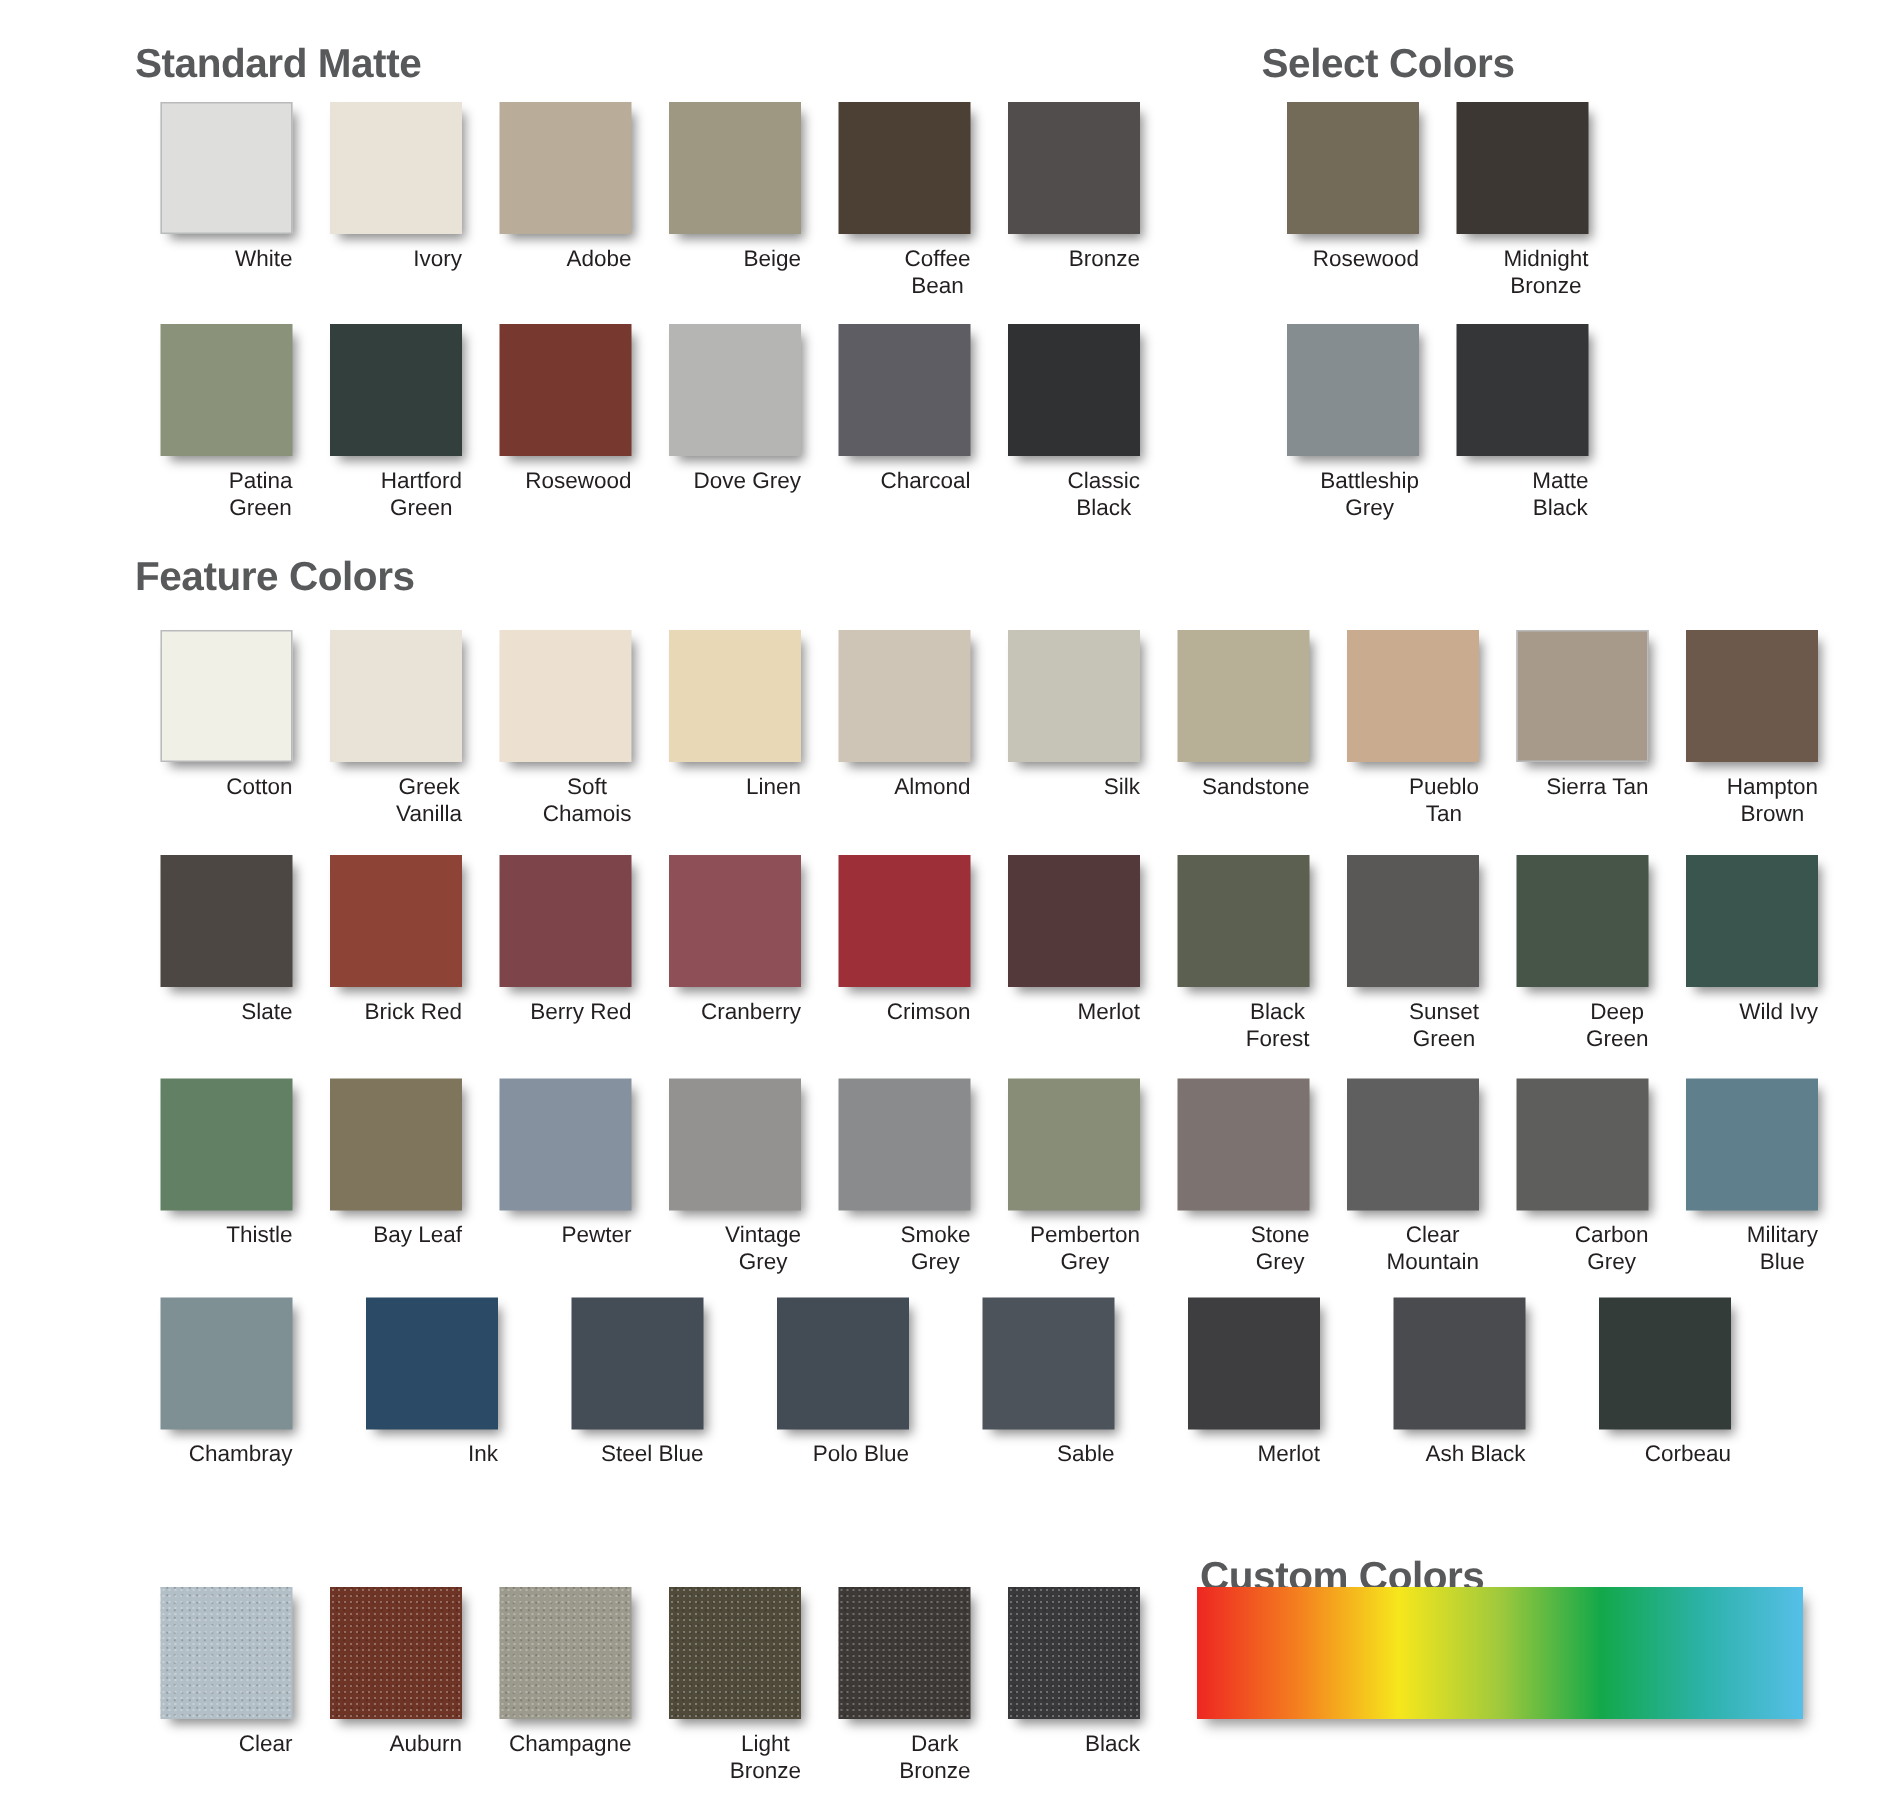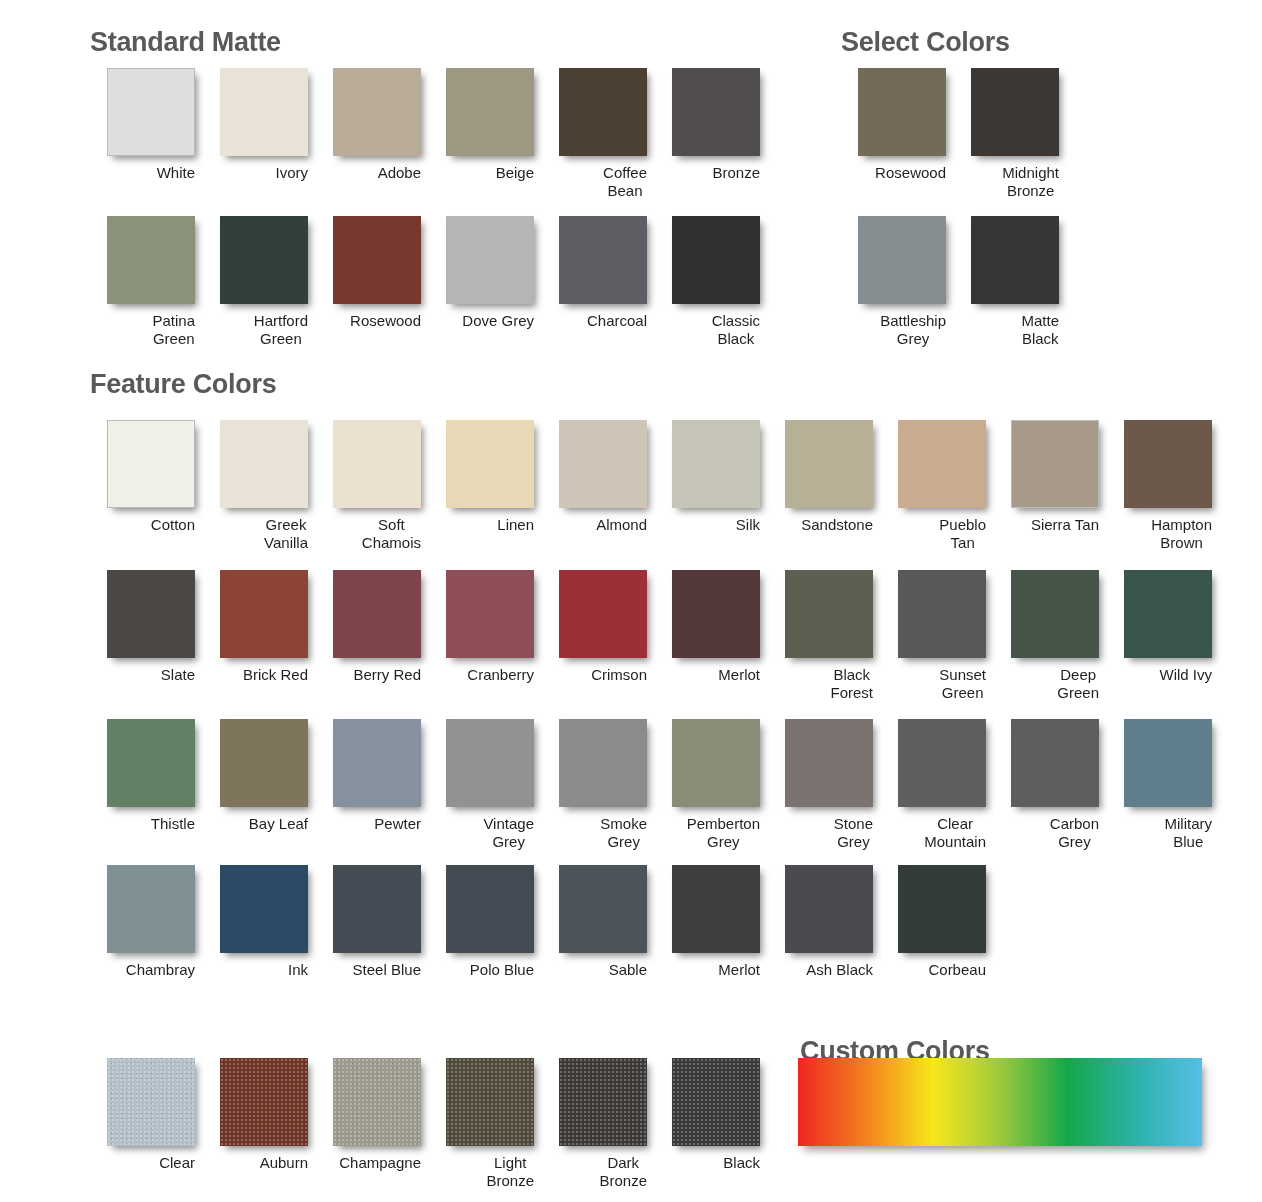--- a/index.html
+++ b/index.html
@@ -83,21 +83,21 @@
   #title-spray      { left: 90px;  top: 1008px; }
   #title-custom     { left: 800px; top: 1008px; margin-top: 28px; }
 
   #row-standard-1   { left: 82px;  top: 68px; }
   #row-standard-2   { left: 82px;  top: 216px; }
   #row-select-1     { left: 833px; top: 68px; }
   #row-select-2     { left: 833px; top: 216px; }
   #row-feature-1    { left: 82px;  top: 420px; }
   #row-feature-2    { left: 82px;  top: 570px; }
   #row-feature-3    { left: 82px;  top: 719px; }
-  #row-feature-4    { left: 82px;  top: 865px; }
+  #row-feature-4    { left: 82px;  top: 865px; gap: 24px; }
   #row-spray-1      { left: 82px;  top: 1058px; }
   #custom-bar-wrap  { left: 798px; top: 1058px; position: absolute; }
 </style>
 </head>
 <body>
 
 <div class="page">
 
   <div class="section-title" id="title-standard">Standard Matte</div>
   <div class="section-title" id="title-select">Select Colors</div>

